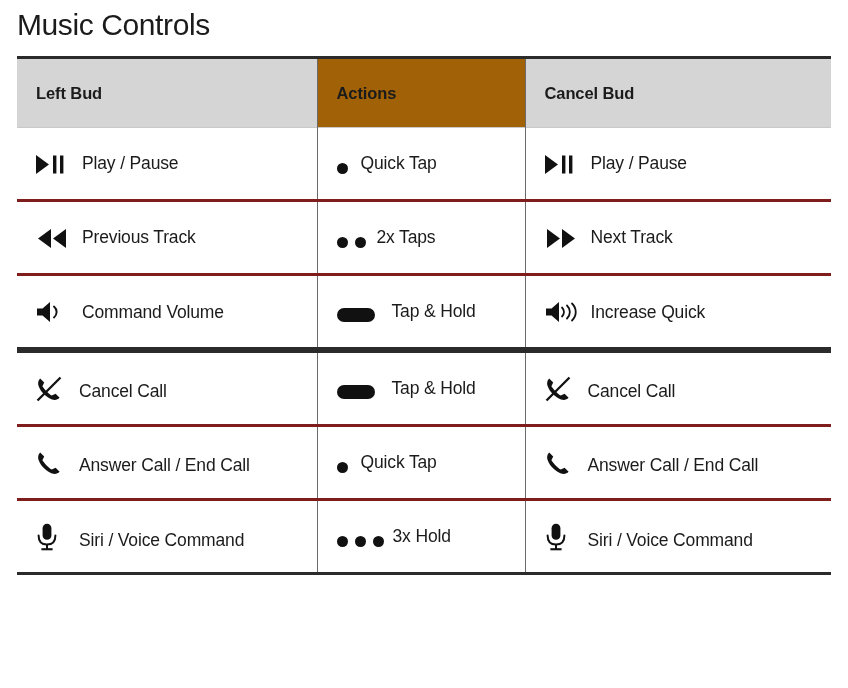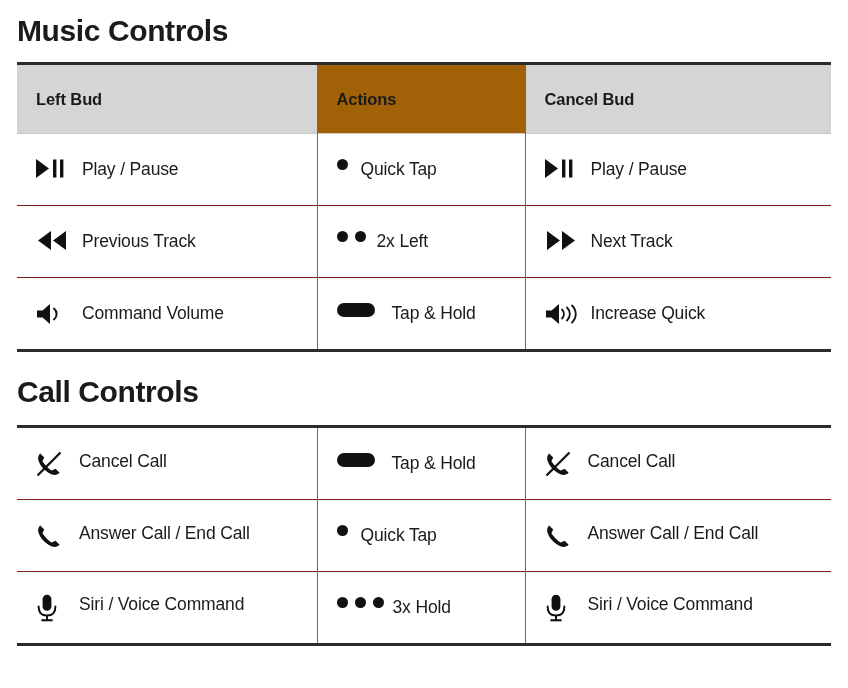--- a/index.html
+++ b/index.html
@@ -16,25 +16,24 @@
   }
   .page {
     position: relative;
     width: 848px;
     height: 688px;
     box-sizing: border-box;
     padding: 0 17px;
   }
   .section-title {
     font-size: 30px;
-    font-weight: bold;
+    font-weight: normal;
     letter-spacing: -0.4px;
     color: #1b1b1b;
     line-height: 1;
-    margin-top: 6px;
   }
   #music-title { padding-top: 10px; padding-bottom: 16px; }
   #call-title  { padding-top: 19px; padding-bottom: 18px; }
 
   table.ctrl-table {
     width: 814px;
     border-collapse: collapse;
     table-layout: fixed;
   }
   table.ctrl-table {
@@ -59,32 +58,32 @@
     padding-left: 19px;
   }
   th.shaded { background: #d5d5d5; }
   th.plain  { background: #a16207; }
 
   tbody td {
     height: 71px;
     font-size: 17.5px;
     font-weight: normal;
     letter-spacing: -0.15px;
-    border-top: 1px solid #7f1d1d;
+    border-top: 3px solid #7f1d1d;
     padding-left: 19px;
   }
   tbody tr:first-child td { border-top: 1px solid #c9c9c9; }
   thead + tbody tr:first-child td { border-top: 1px solid #c9c9c9; }
 
   td.col-divider-l,
   th.col-divider-l { border-left: 1.5px solid #6a6a6a; }
 
   .cell {
     display: flex;
-    align-items: flex-start;
+    align-items: flex-end;
     gap: 0;
   }
   .ico {
     flex: 0 0 auto;
     display: inline-flex;
     align-items: center;
     justify-content: flex-start;
     color: #111111;
   }
   .ico svg { display: block; }
@@ -183,21 +182,21 @@
             </span>
             <span class="lbl">Previous Track</span>
           </div>
         </td>
         <td class="col-divider-l">
           <div class="cell">
             <span class="ico w-act2">
               <span class="dot"></span>
                 <span class="dot"></span>
             </span>
-            <span class="lbl">2x Left</span>
+            <span class="lbl">2x Taps</span>
           </div>
         </td>
         <td class="col-divider-l">
           <div class="cell">
             <span class="ico w-media">
               <svg width="34" height="19" viewBox="0 0 34 19">
                 <polygon points="2,0 2,19 15,9.5" fill="#111"></polygon>
                 <polygon points="17,0 17,19 30,9.5" fill="#111"></polygon>
               </svg>
             </span>
@@ -237,21 +236,20 @@
               </svg>
             </span>
             <span class="lbl">Increase Quick</span>
           </div>
         </td>
       </tr>
 
     </tbody>
   </table>
 
-  <div class="section-title" id="call-title">Call Controls</div>
 
   <table class="ctrl-table">
     <colgroup>
         <col class="c-left">
         <col class="c-mid">
         <col class="c-right">
       </colgroup>
     <tbody>
 
       <tr>

